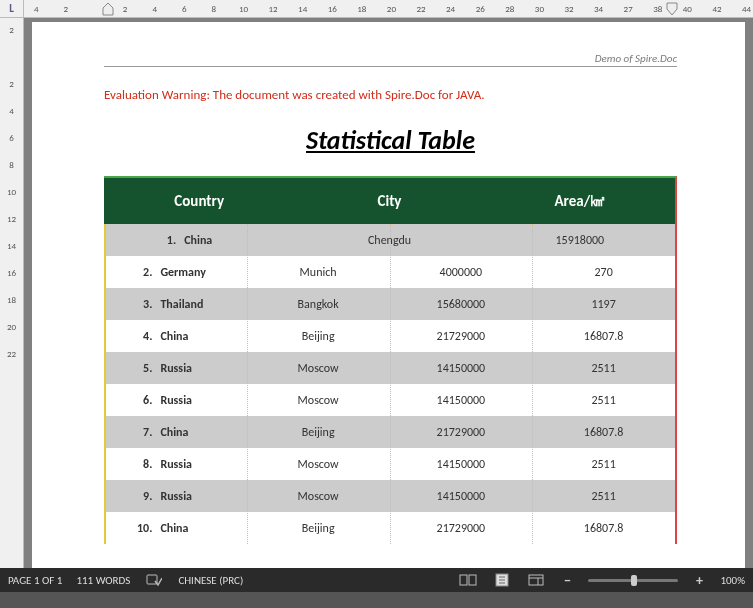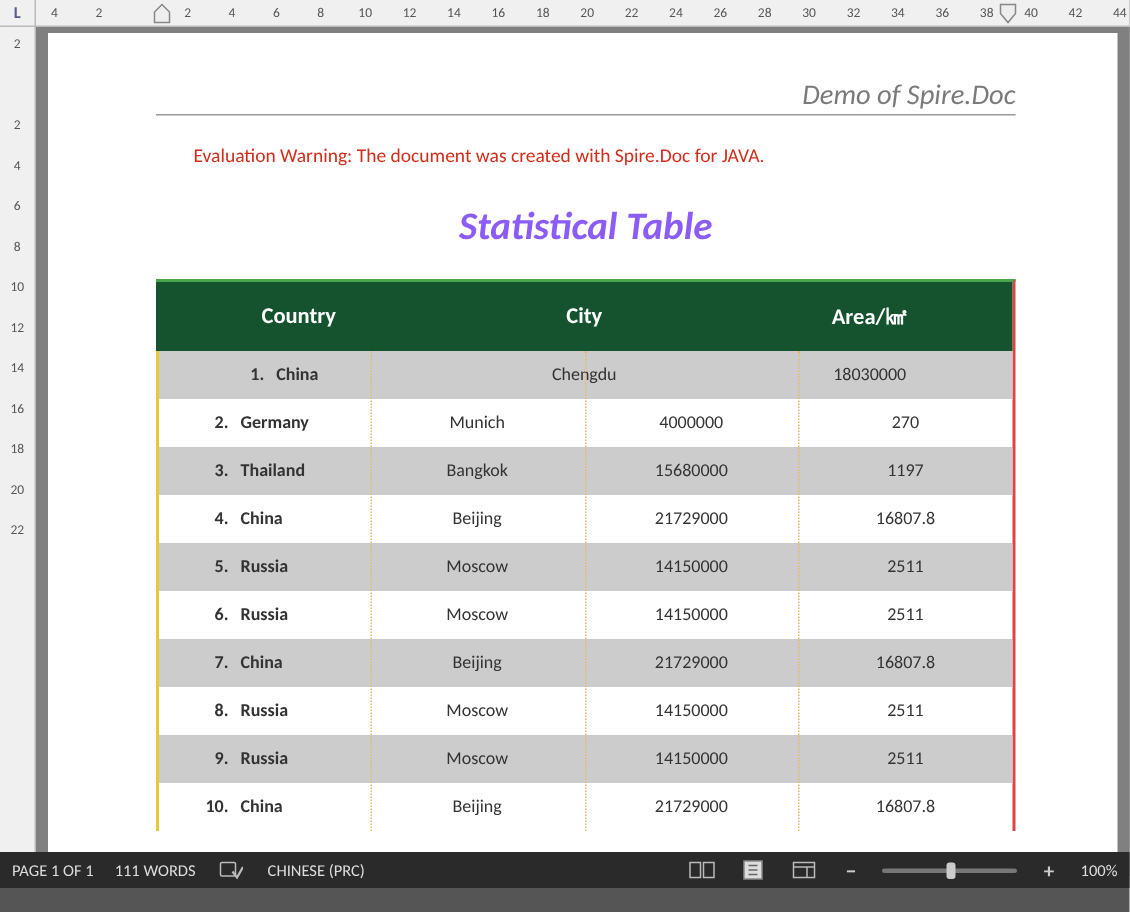--- a/index.html
+++ b/index.html
@@ -71,38 +71,38 @@
     margin: 4px 8px;
     background: #fff;
     height: 580px;
     padding: 30px 68px 0 72px;
     position: relative;
   }
   .demo-header {
     text-align: right;
     color: #7a7a7a;
     font-style: italic;
-    font-size: 19px;
+    font-size: 11px;
     border-bottom: 1px solid #9a9a9a;
     padding-bottom: 1px;
     margin-bottom: 20px;
   }
   .eval-warning {
     color: #d12d1a;
     font-size: 13px;
     margin-bottom: 22px;
-    margin-left: 25px;
   }
   .title {
-    color: #8b5cf6;
+    color: #000000;
     font-style: italic;
     font-weight: bold;
     font-size: 26px;
     text-align: center;
     margin-bottom: 20px;
+    text-decoration: underline;
   }
 
   .tbl {
     width: 100%;
     background: #fff;
     border-top: 2px solid #4aa64a;
     border-right: 2px solid #d44;
     position: relative;
   }
   .tbl-head {
@@ -207,21 +207,21 @@
     <span>16</span>
     <span>18</span>
     <span>20</span>
     <span>22</span>
     <span>24</span>
     <span>26</span>
     <span>28</span>
     <span>30</span>
     <span>32</span>
     <span>34</span>
-    <span>36</span>
+    <span>27</span>
     <span>38</span>
     <span>40</span>
     <span>42</span>
     <span>44</span>
   </div>
 
 <div class="ruler-v">
     <span>2</span>
     <span></span>
     <span>2</span>
@@ -253,21 +253,21 @@
         <div class="cell">City</div>
         <div class="cell">Area/㎢</div>
       </div>
       <div id="tbody">
           <div class="tbl-row alt">
             <div class="cell country">
               <span class="num">1.</span>
               <span class="txt">China</span>
             </div>
             <div class="cell">Chengdu</div>
-            <div class="cell">18030000</div>
+            <div class="cell">15918000</div>
           </div>
           <div class="tbl-row">
             <div class="cell country">
               <span class="num">2.</span>
               <span class="txt">Germany</span>
             </div>
             <div class="cell">Munich</div>
             <div class="cell">4000000</div>
             <div class="cell">270</div>
           </div>

